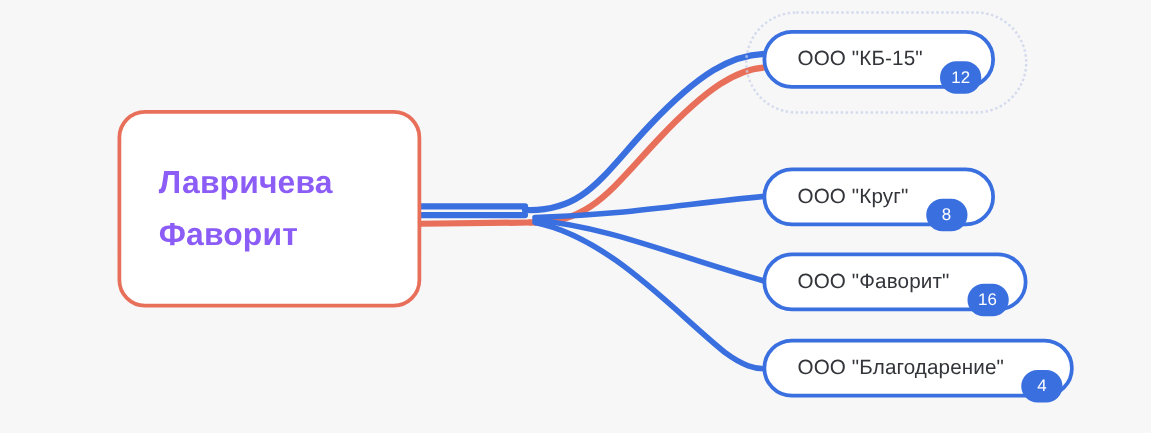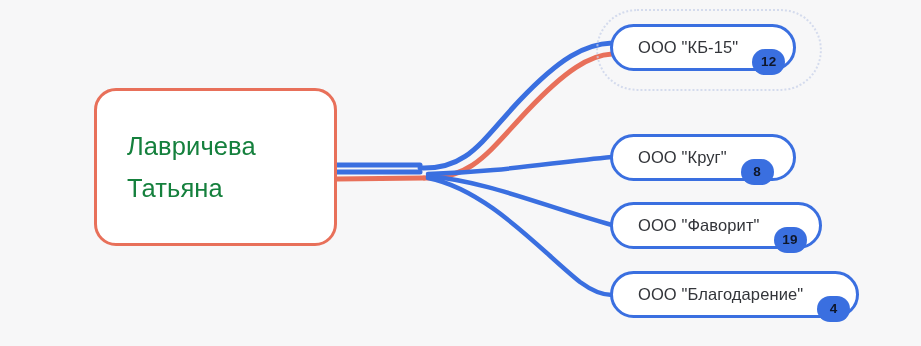--- a/index.html
+++ b/index.html
@@ -40,22 +40,22 @@
     height: 158px;
     border: 3px solid #e8705a;
     border-radius: 22px;
     flex-direction: column;
     justify-content: center;
     align-items: flex-start;
     padding: 0 0 0 30px;
   }
   #node-person .line {
     font-size: 25.5px;
-    font-weight: normal;
-    color: #15803d;
+    font-weight: bold;
+    color: #8b5cf6;
     line-height: 42px;
     letter-spacing: 0.1px;
     white-space: nowrap;
   }
   
   .node-company {
     border: 3px solid #3a6fe0;
     border-radius: 999px;
     height: 47px;
     padding: 0 14px 0 25px;
@@ -63,30 +63,30 @@
     gap: 14px;
   }
   .node-company .company-label {
     font-size: 16.5px;
     color: #33353a;
     white-space: nowrap;
     letter-spacing: 0.1px;
   }
   .badge {
     background: #3a6fe0;
-    color: #0f172a;
+    color: #ffffff;
     border-radius: 999px;
     min-width: 19px;
     height: 26px;
     padding: 0 7px;
     display: flex;
     align-items: center;
     justify-content: center;
     font-size: 13.5px;
-    font-weight: bold;
+    font-weight: normal;
     letter-spacing: 0.2px;
     margin-top: 28px;
   }
   #node-company-0 { left: 610px; top: 24px;  width: 186px; }
   #node-company-1 { left: 610px; top: 134px; width: 186px; }
   #node-company-2 { left: 610px; top: 202px; width: 212px; }
   #node-company-3 { left: 610px; top: 271px; width: 249px; }
 
   
   #selection-halo {
@@ -124,36 +124,36 @@
       <path stroke="#3a6fe0" stroke-width="4.5" d="M428,176 C490,182 540,205 612,225"></path>
 
       <path stroke="#3a6fe0" stroke-width="4.5" d="M428,178 C488,190 540,250 580,282 C595,293 604,295 612,295"></path>
     </g>
   </svg>
 
   <div id="selection-halo"></div>
 
   <div class="node" id="node-person">
     <div class="line">Лавричева</div>
-    <div class="line">Татьяна</div>
+    <div class="line">Фаворит</div>
   </div>
 
   <div class="node node-company" id="node-company-0">
     <span class="company-label">ООО "КБ-15"</span>
     <span class="badge">12</span>
   </div>
 
   <div class="node node-company" id="node-company-1">
     <span class="company-label">ООО "Круг"</span>
     <span class="badge">8</span>
   </div>
 
   <div class="node node-company" id="node-company-2">
     <span class="company-label">ООО "Фаворит"</span>
-    <span class="badge">19</span>
+    <span class="badge">16</span>
   </div>
 
   <div class="node node-company" id="node-company-3">
     <span class="company-label">ООО "Благодарение"</span>
     <span class="badge">4</span>
   </div>
 
 </div>
 
 </body></html>

